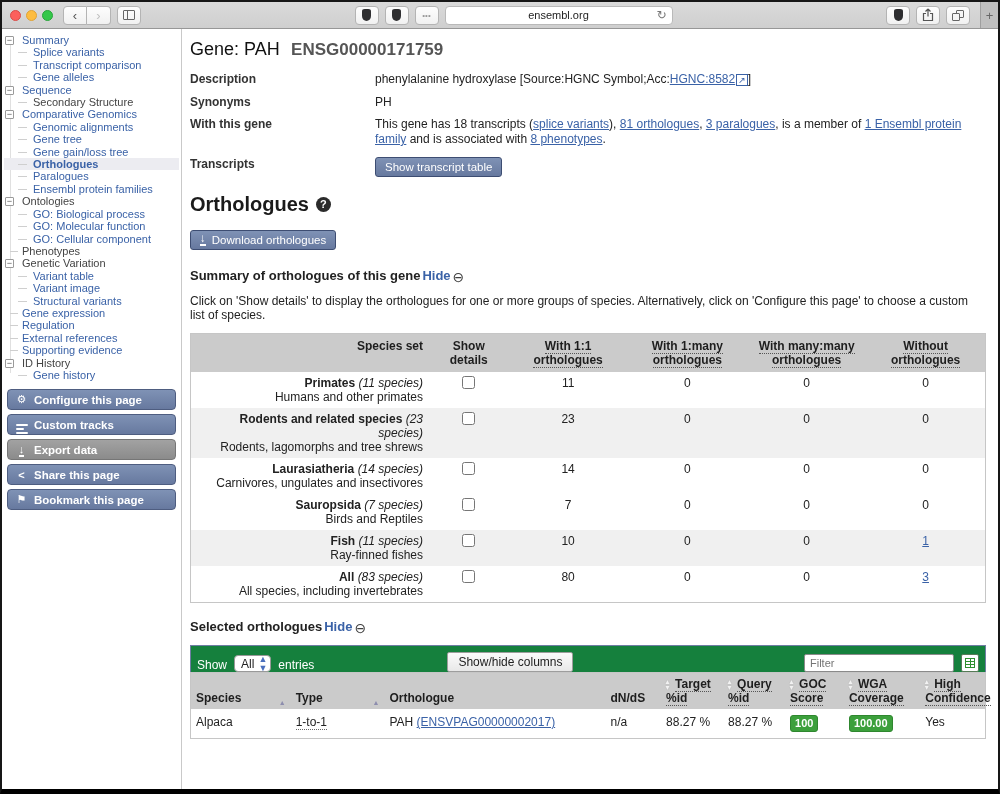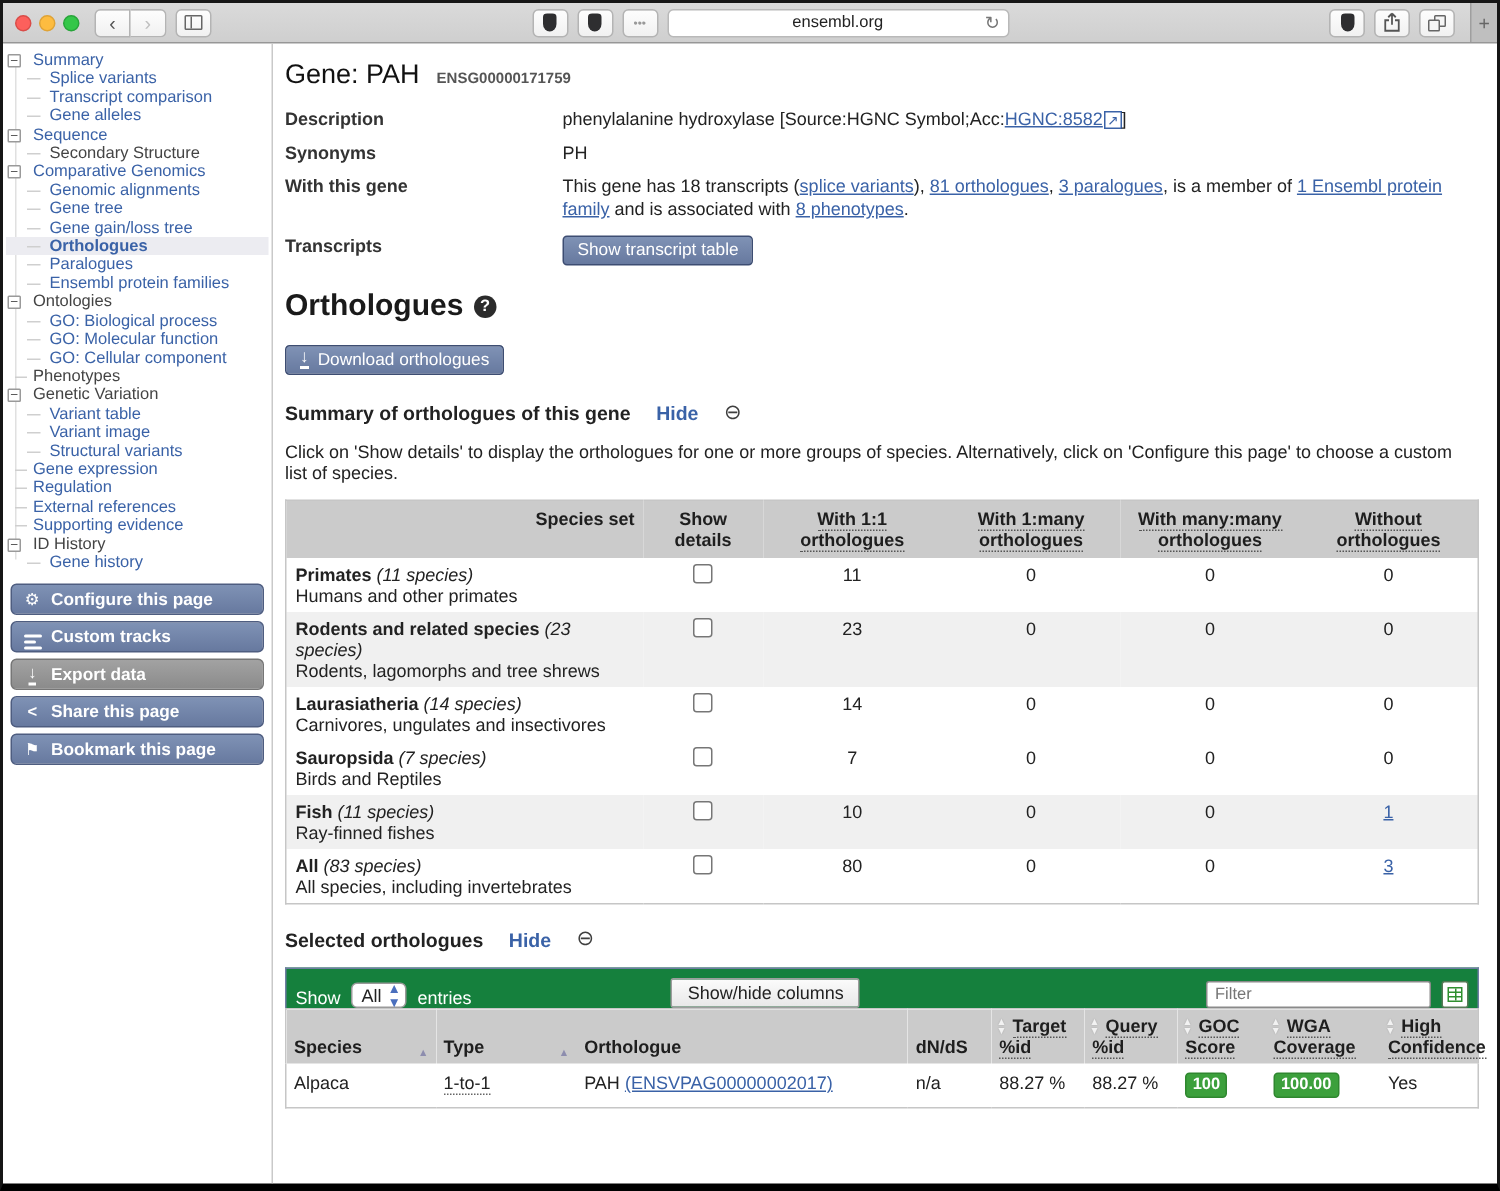--- a/index.html
+++ b/index.html
@@ -80,50 +80,50 @@
   .sbtn.gray{ background:linear-gradient(#a2a2a2,#8b8b8b); border-color:#767676; }
   .sbtn .bicon{ color:#fff; font-size:11px; width:13px; text-align:center; }
   .dl-icon{ display:inline-block; border-bottom:2px solid #fff; line-height:9px; padding-bottom:1px;}
   .tracks-icon{ display:inline-flex; flex-direction:column; gap:2px; width:12px;}
   .tracks-icon i{ height:2px; background:#fff; border-radius:1px;}
   .tracks-icon i:nth-child(2){ width:8px; }
   
   .main{ flex:1; padding:8px 12px 0 8px; overflow:hidden; font-size:12px; }
   .gene-head{ margin:2px 0 12px 0; }
   .gene-title{ font-size:18px; font-weight:normal; color:#111; display:inline;}
-  .gene-id{ font-size:10px; font-weight:bold; color:#555; margin-left:8px;}
+  .gene-id{ font-size:17px; font-weight:bold; color:#555; margin-left:8px;}
   .defrow{ display:flex; margin-bottom:7px; line-height:15px;}
   .defrow .lab{ width:185px; font-weight:bold; color:#333; flex-shrink:0;}
   .defrow .val{ flex:1; }
   .extlink{ font-size:9px; border:1px solid #3a62a7; padding:0 1px; margin-left:1px; text-decoration:none;}
   .btn {
     display:inline-flex; align-items:center; gap:6px;
     background:linear-gradient(#7f92b5,#67799f); border:1px solid #3d4d72; border-radius:3px;
     color:#fff; font-size:11.5px; padding:3px 9px; cursor:pointer;
   }
   h1.ortho-h{ font-size:20px; font-weight:bold; color:#1a1a1a; margin:16px 0 14px 0; display:flex; align-items:center; gap:7px;}
   .help-icon{
     width:15px; height:15px; background:#2b2b2b; border-radius:50%;
     color:#fff; font-size:11px; font-weight:bold; line-height:15px; text-align:center; cursor:pointer;
   }
   .dl-row{ margin:0 0 18px 0; }
-  .subhead{ font-size:13px; font-weight:bold; color:#222; margin-bottom:11px; display:flex; align-items:flex-start; gap:17px;}
+  .subhead{ font-size:13px; font-weight:bold; color:#222; margin-bottom:11px; display:flex; align-items:flex-end; gap:2px;}
   .hide-link{ font-weight:bold; text-decoration:none; }
   .hide-circ{ color:#3f3f3f; font-size:14px; font-weight:normal; line-height:12px; cursor:pointer;}
   .intro{ margin-bottom:11px; color:#222; }
   
   table.sumtab{ width:100%; border-collapse:collapse; border:1px solid #c6c6c6; margin-bottom:16px; }
   table.sumtab th{
     background:#cbcbcb; font-size:12px; text-align:center; padding:5px 6px; font-weight:bold; color:#1e1e1e;
     vertical-align:top;
   }
   table.sumtab th.l{ text-align:right; }
   table.sumtab th .dot{ border-bottom:1px dotted #555; cursor:help; }
   table.sumtab td{ padding:4px 6px; text-align:center; vertical-align:top; font-size:12px; }
-  table.sumtab td.l{ text-align:left; }
+  table.sumtab td.l{ text-align:right; }
   table.sumtab tr.alt td{ background:#f0f0f0; }
   .sp-name{ font-weight:bold; } .sp-count{ font-style:italic; }
   .sp-desc{ color:#222; }
   
   .otoolbar{
     background:#15803d; height:27px; display:flex; align-items:flex-end;
     padding:0 6px; gap:7px; color:#fff; font-size:12px; border:1px solid #6f7da3; border-bottom:none;
   }
   .macselect{
     background:#fff; border:1px solid #999; border-radius:4px; height:17px;

